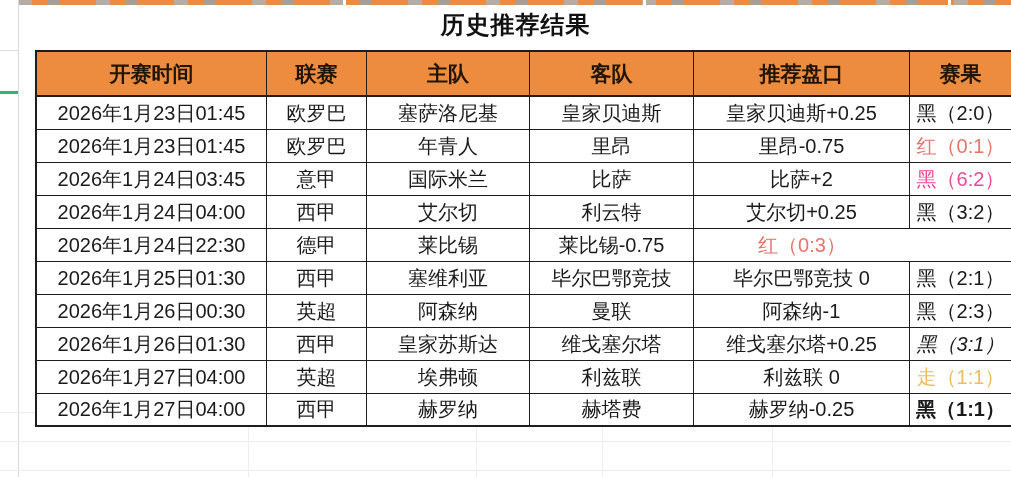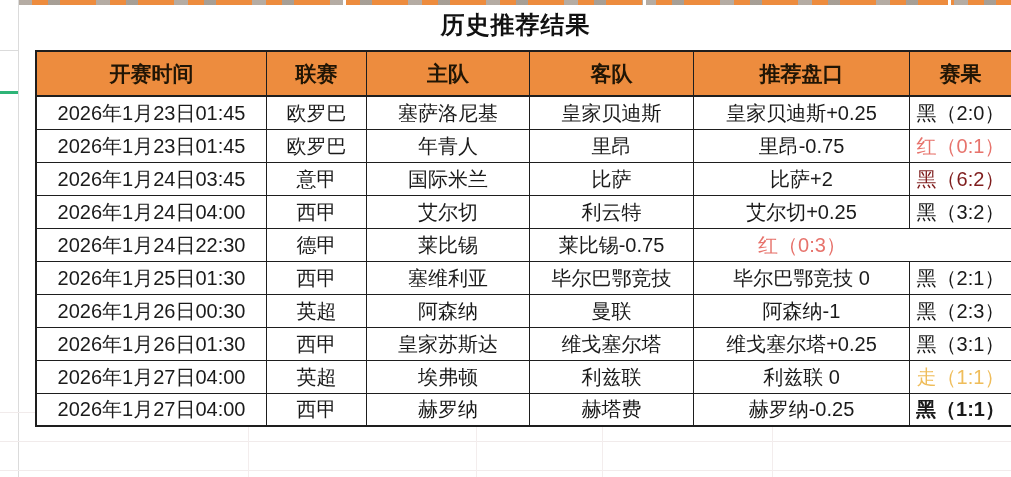--- a/index.html
+++ b/index.html
@@ -92,21 +92,21 @@
       <div class="cell">里昂</div>
       <div class="cell">里昂-0.75</div>
       <div class="cell" style="color: rgb(231, 115, 108);">红（0:1）</div>
     </div>
         <div class="grid trow">
       <div class="cell">2026年1月24日03:45</div>
       <div class="cell">意甲</div>
       <div class="cell">国际米兰</div>
       <div class="cell">比萨</div>
       <div class="cell">比萨+2</div>
-      <div class="cell" style="color: #7f1d1d;">黑（6:2）</div>
+      <div class="cell" style="color: #ec4899;">黑（6:2）</div>
     </div>
         <div class="grid trow">
       <div class="cell">2026年1月24日04:00</div>
       <div class="cell">西甲</div>
       <div class="cell">艾尔切</div>
       <div class="cell">利云特</div>
       <div class="cell">艾尔切+0.25</div>
       <div class="cell" style="color: rgb(26, 26, 26);">黑（3:2）</div>
     </div>
         <div class="grid trow">
@@ -131,21 +131,21 @@
       <div class="cell">曼联</div>
       <div class="cell">阿森纳-1</div>
       <div class="cell" style="color: rgb(26, 26, 26);">黑（2:3）</div>
     </div>
         <div class="grid trow">
       <div class="cell">2026年1月26日01:30</div>
       <div class="cell">西甲</div>
       <div class="cell">皇家苏斯达</div>
       <div class="cell">维戈塞尔塔</div>
       <div class="cell">维戈塞尔塔+0.25</div>
-      <div class="cell" style="color: rgb(26, 26, 26);">黑（3:1）</div>
+      <div class="cell" style="color: rgb(26, 26, 26); font-style: italic;">黑（3:1）</div>
     </div>
         <div class="grid trow">
       <div class="cell">2026年1月27日04:00</div>
       <div class="cell">英超</div>
       <div class="cell">埃弗顿</div>
       <div class="cell">利兹联</div>
       <div class="cell">利兹联 0</div>
       <div class="cell" style="color: rgb(239, 189, 91);">走（1:1）</div>
     </div>
         <div class="grid trow">

